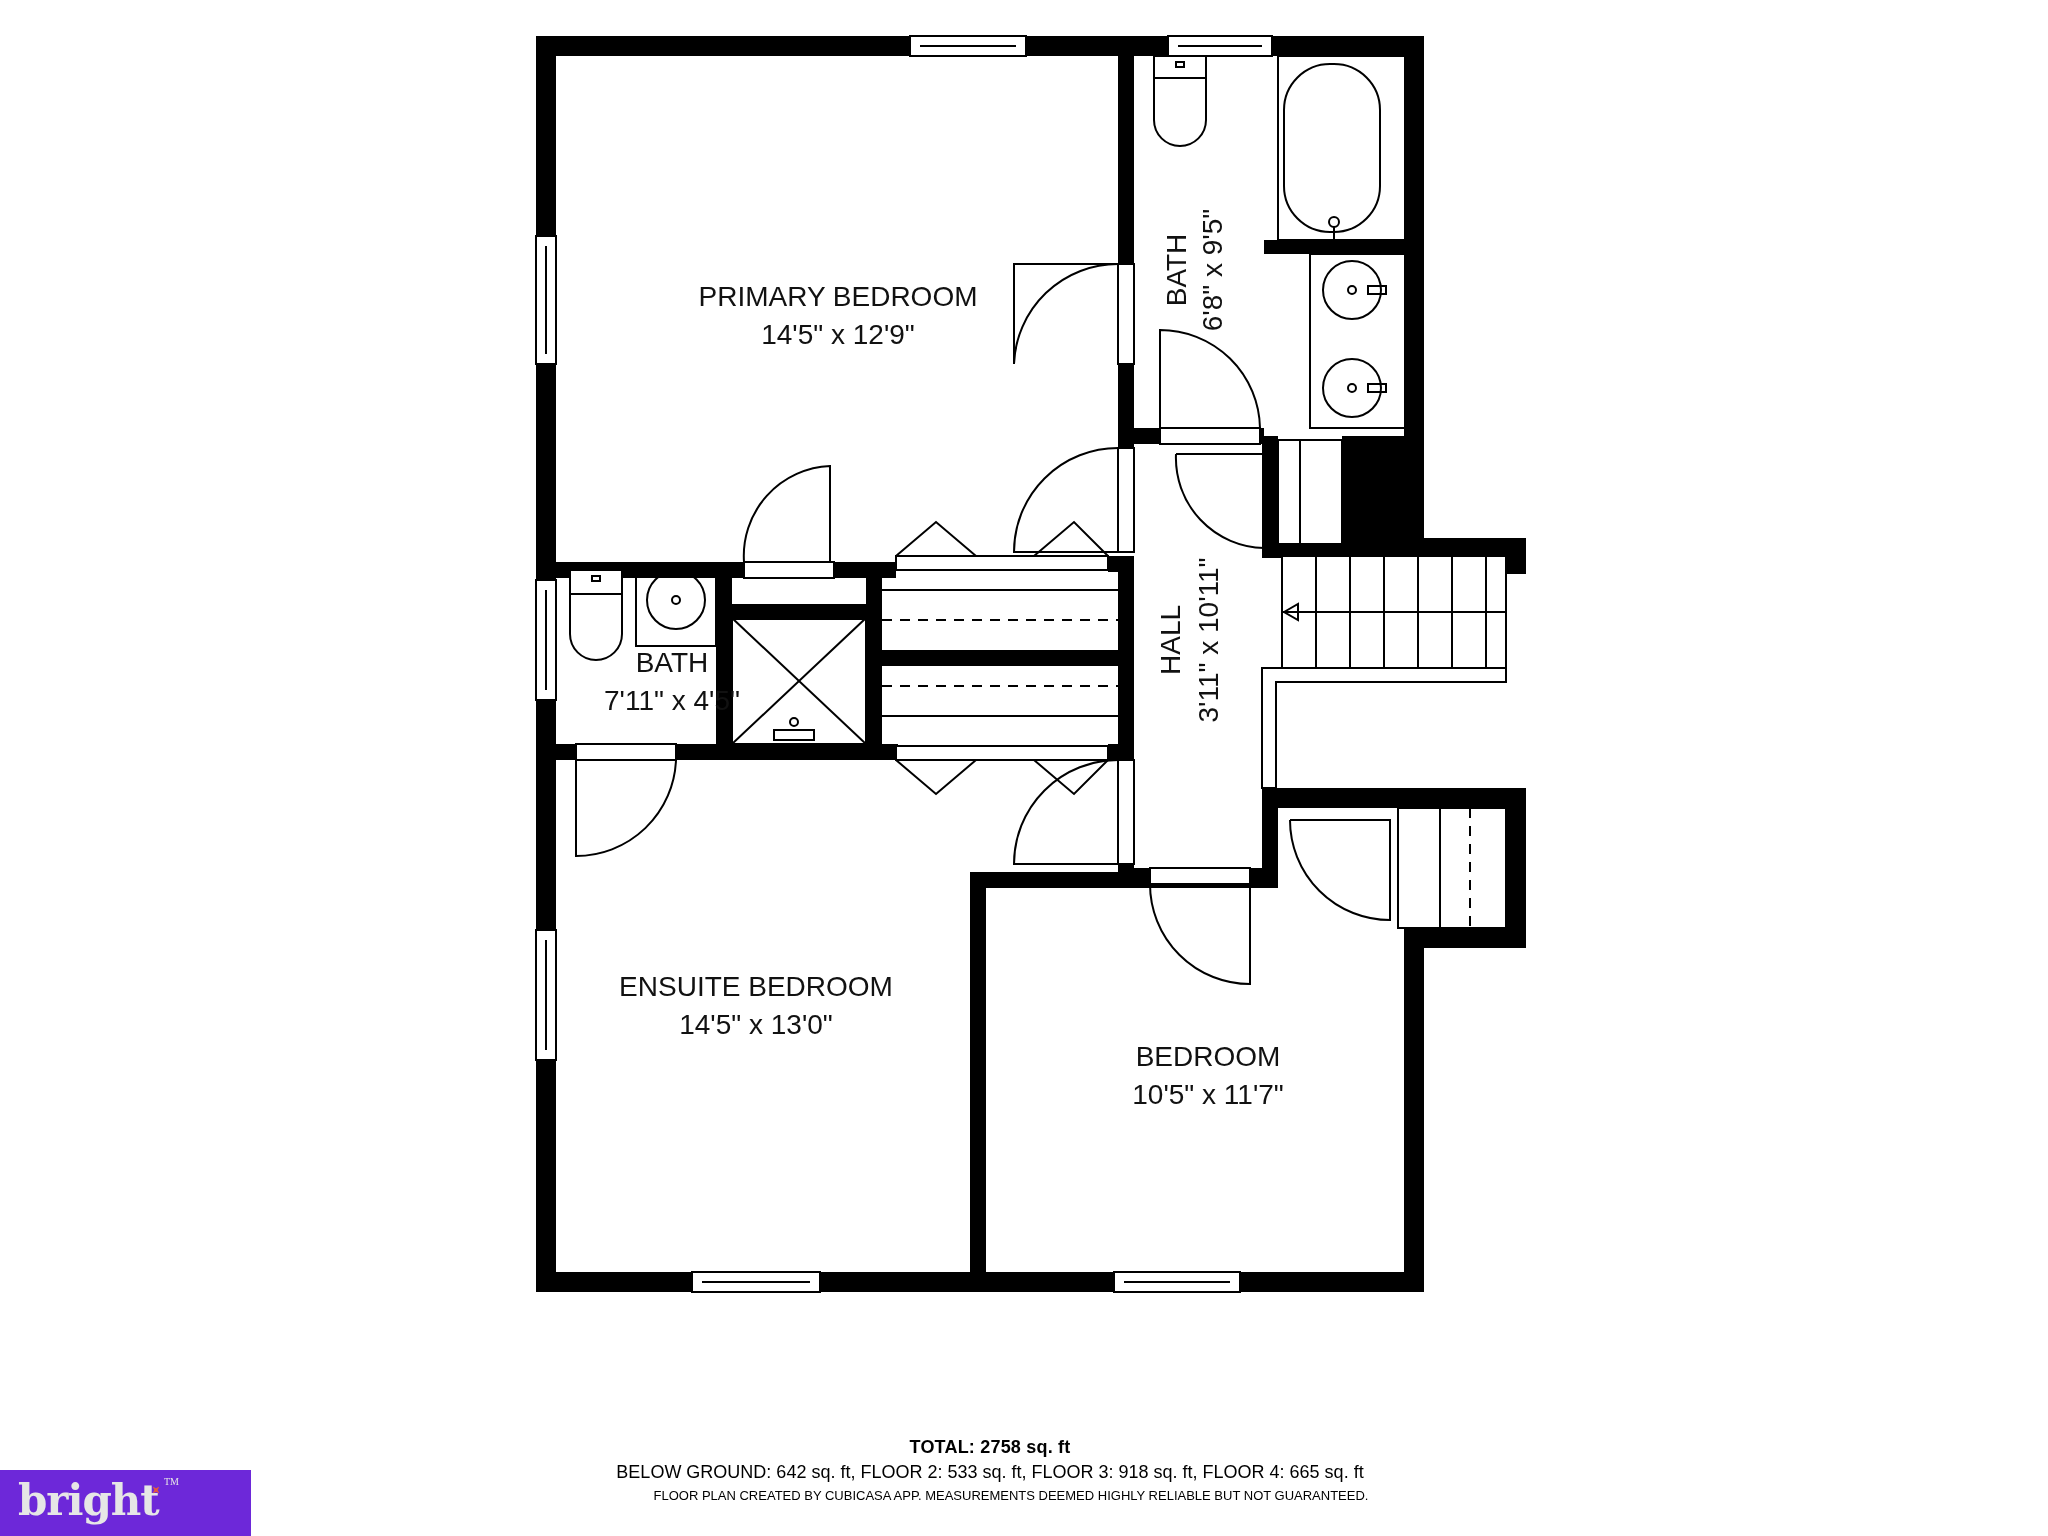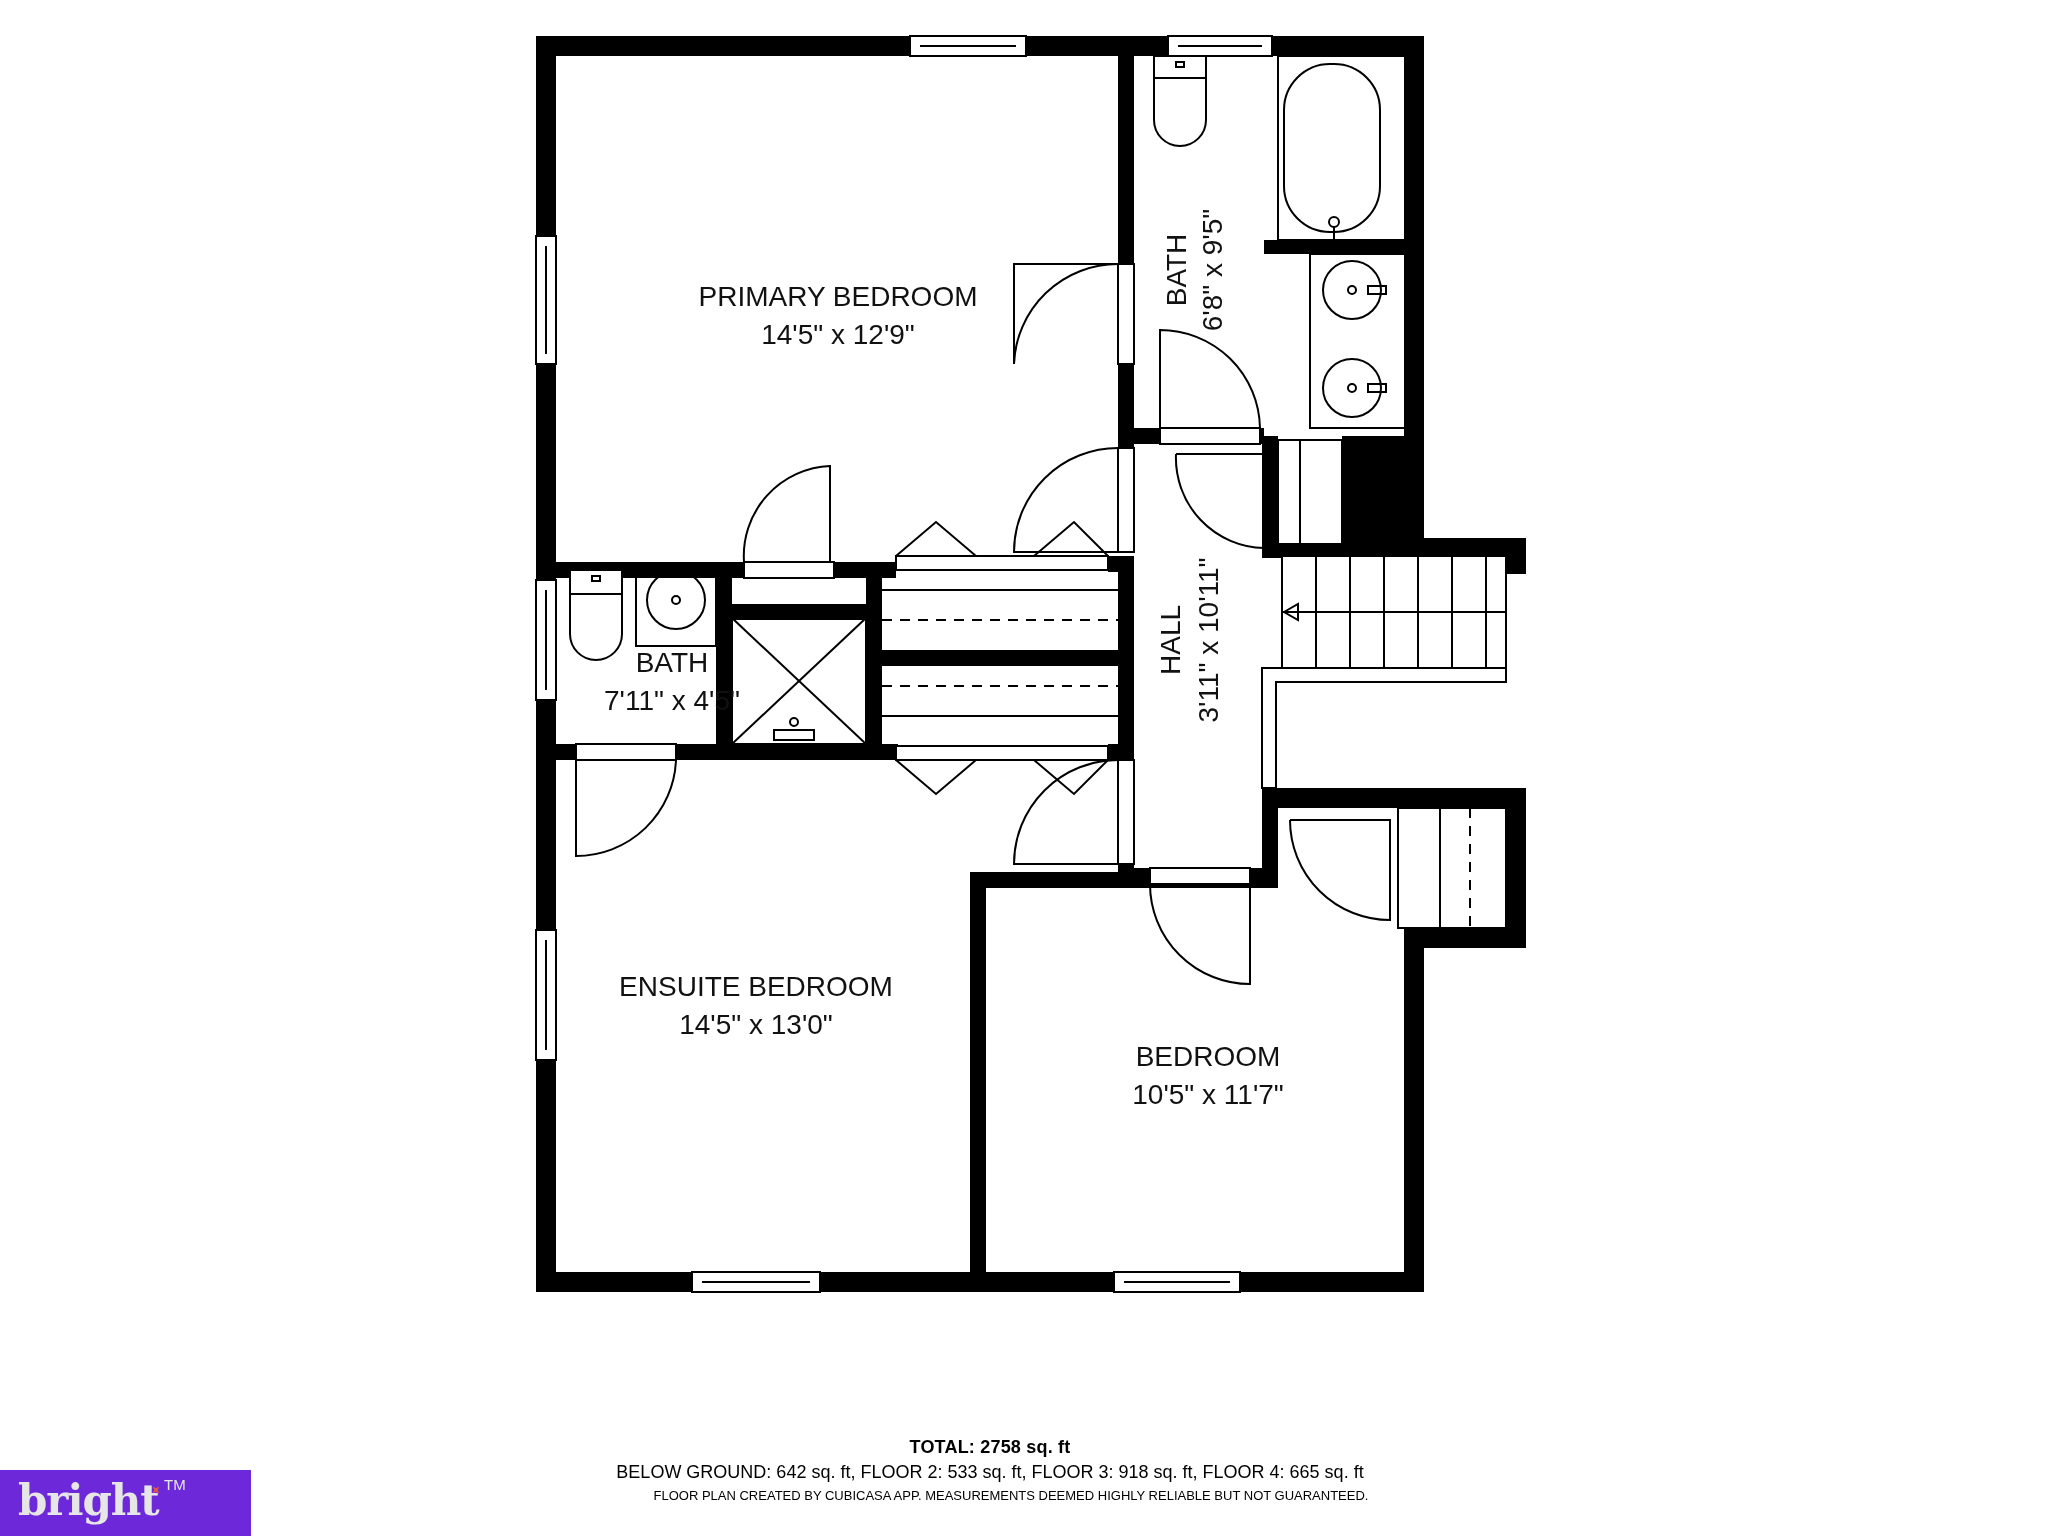--- a/index.html
+++ b/index.html
@@ -10,21 +10,21 @@
   .thinw { fill: #fff; stroke: #000; stroke-width: 2; }
   .dash { fill: none; stroke: #000; stroke-width: 2; stroke-dasharray: 10 8; }
   .room-label { font-family: "Liberation Sans", sans-serif; font-size: 28px; fill: #111; text-anchor: middle; }
   .footer { position: absolute; left: 0; width: 1980px; text-align: center; color: #000; }
   .total { top: 1437px; font-family: "Liberation Sans", sans-serif; font-weight: bold; font-size: 18px; letter-spacing: 0.2px; }
   .breakdown { top: 1462px; font-family: "Liberation Sans", sans-serif; font-size: 18px; }
   .disclaimer { top: 1488px; font-family: "Liberation Sans", sans-serif; font-size: 13px; padding-left: 21px; }
   .logo { position: absolute; left: 0; top: 1470px; width: 251px; height: 74px; background: #6d28d9; }
   .logo .brand { position: absolute; left: 18px; top: 6px; font-family: "DejaVu Serif", serif; font-weight: bold; font-size: 42px; color: #e6e6e6; letter-spacing: -1px; }
   .logo .mls { position: absolute; left: 158px; top: 22px; font-family: "Liberation Sans", sans-serif; font-size: 26px; color: #e6e6e6; letter-spacing: 1px; margin-top: 40px; }
-  .logo .tm { position: absolute; left: 164px; top: 6px; font-size: 15px; color: #e6e6e6; font-family: Liberation Sans, sans-serif; }
+  .logo .tm { position: absolute; left: 164px; top: 6px; font-size: 10px; color: #e6e6e6; font-family: Liberation Serif, serif; }
   .logo .star { position: absolute; left: 150px; top: 14px; width: 12px; height: 12px; background: #e2583e; transform: rotate(45deg) scale(0.8); clip-path: polygon(50% 0, 62% 38%, 100% 50%, 62% 62%, 50% 100%, 38% 62%, 0 50%, 38% 38%); }
 </style>
 </head>
 <body>
 
 <svg id="plan" viewBox="0 0 2048 1536" xmlns="http://www.w3.org/2000/svg">
 
   <g>
 
     <rect class="wall" x="536" y="36" width="888" height="20"></rect>

